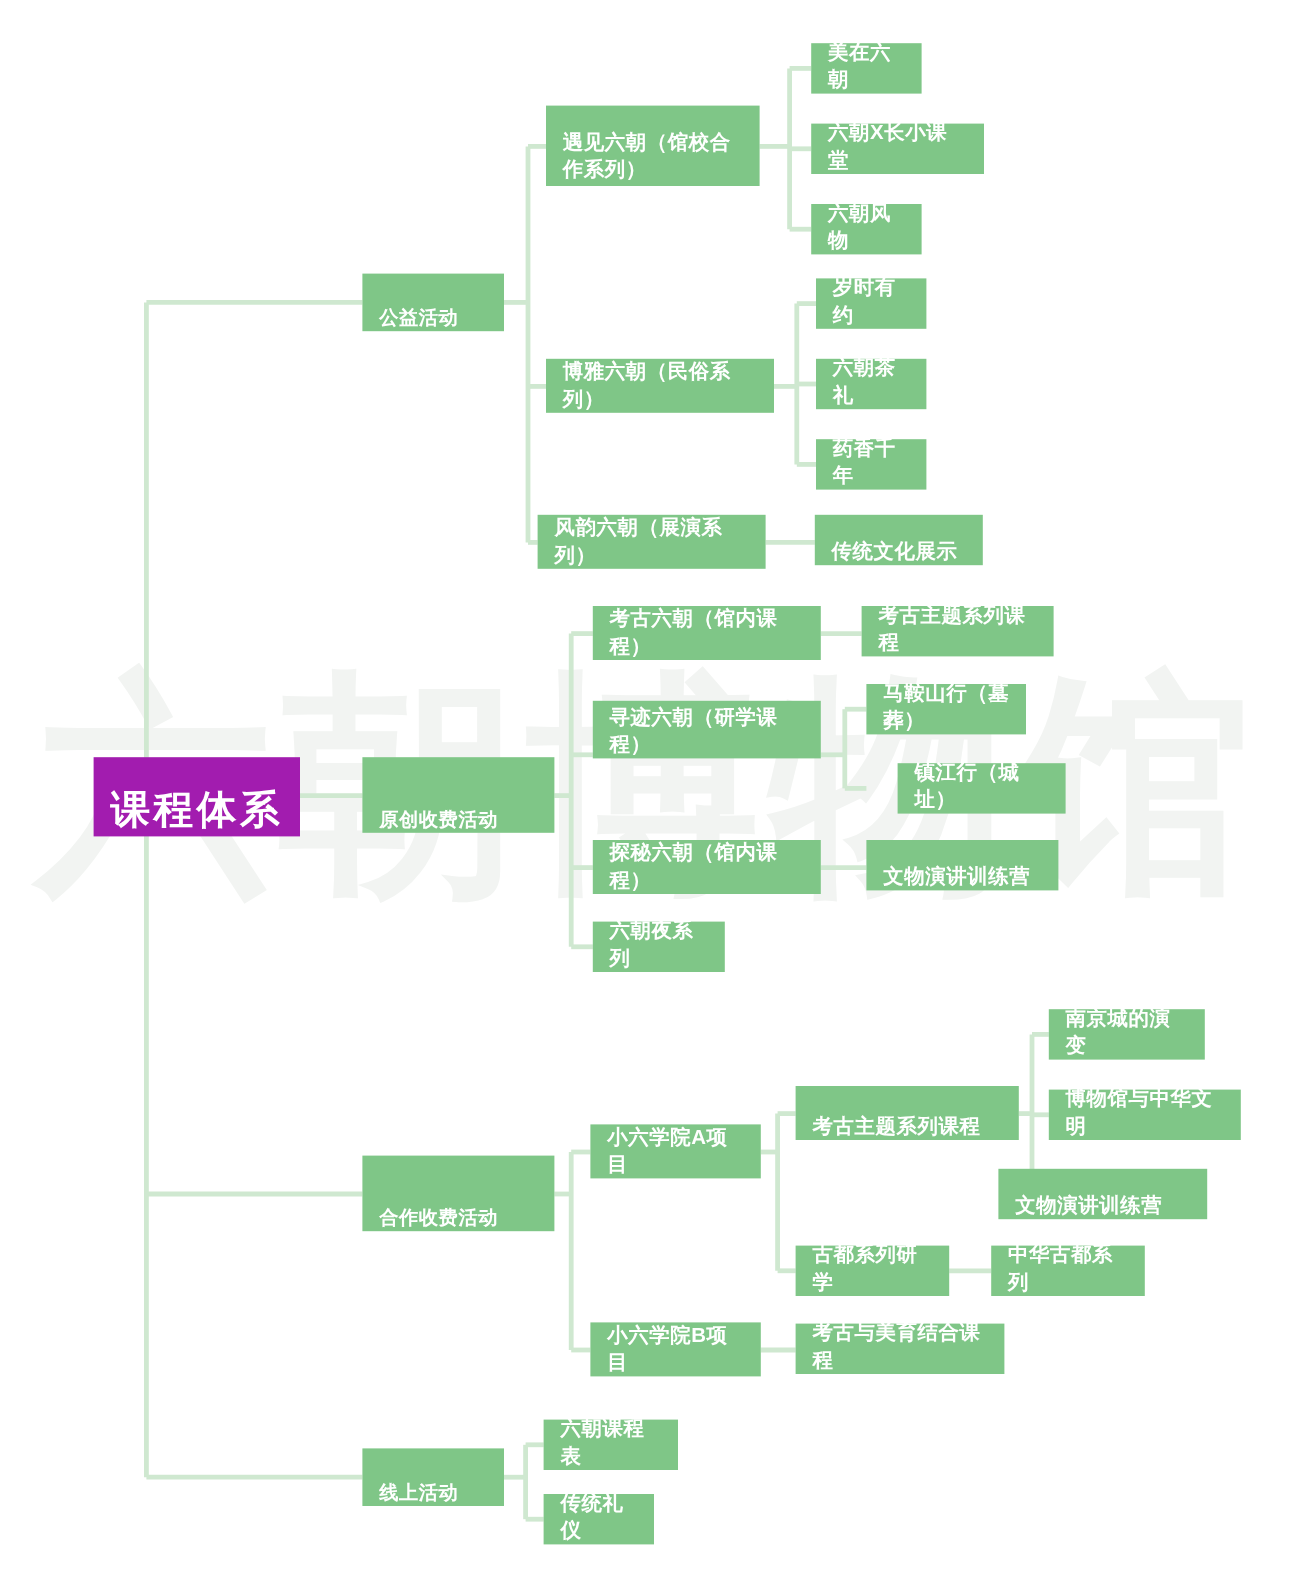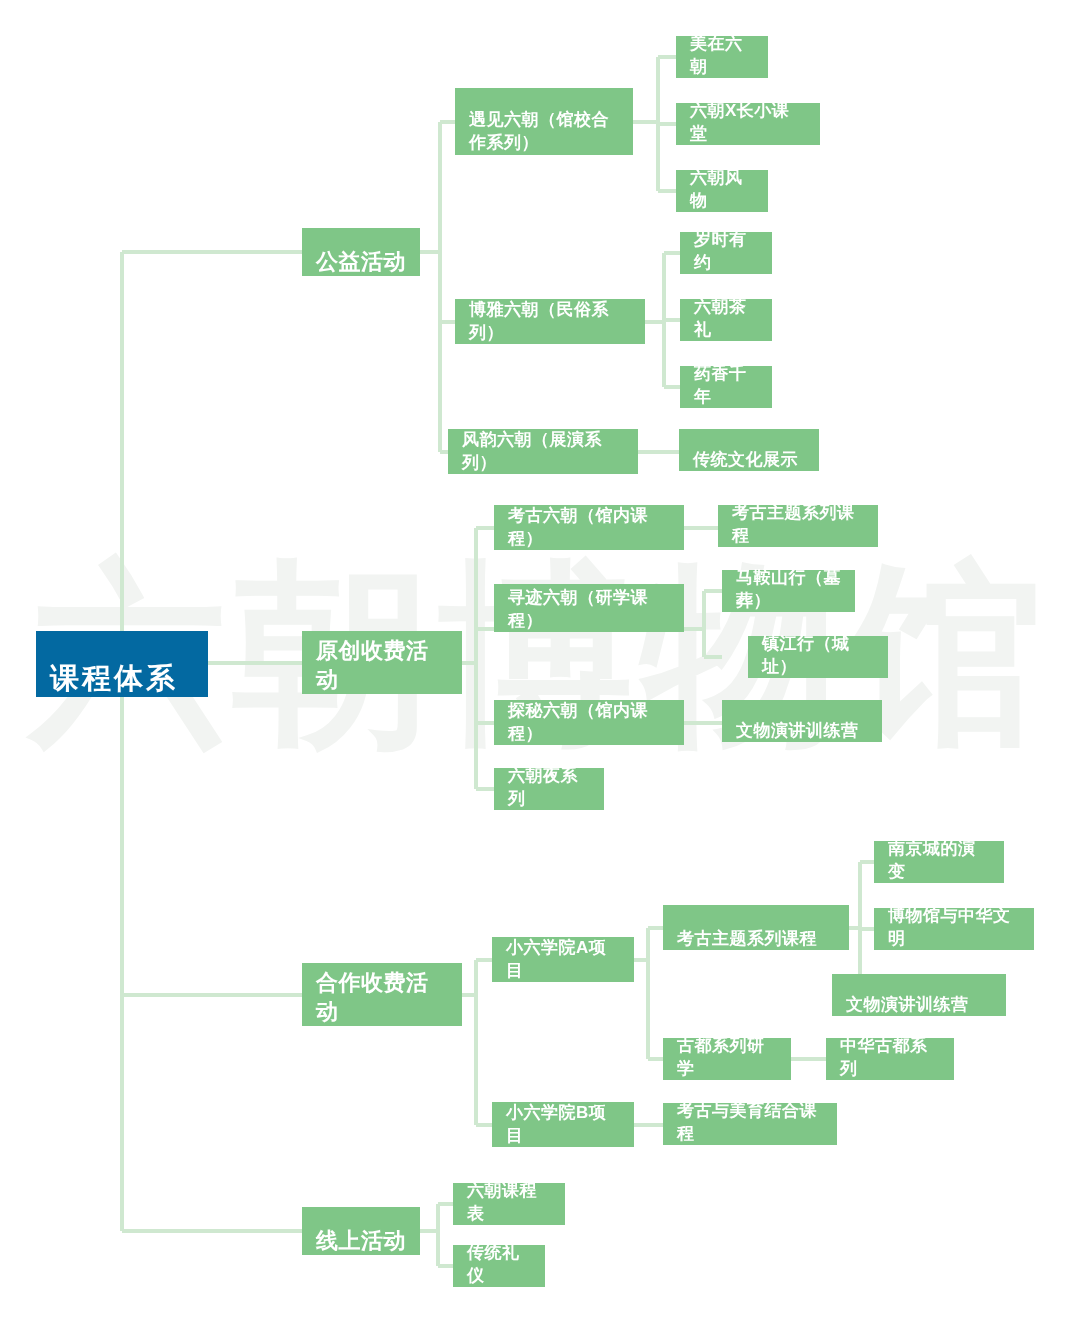--- a/index.html
+++ b/index.html
@@ -54,26 +54,27 @@
     display: flex;
     align-items: flex-end;
     background: #7fc687;
     color: #ffffff;
     font-weight: 700;
     padding: 0 14px;
     line-height: 1.32;
     letter-spacing: 0.5px;
   }
   .node.root {
-    background: #0369a1;
-    font-size: 29px;
+    background: #a21caf;
+    font-size: 33px;
     letter-spacing: 3px;
     justify-content: center;
-  }
-  .node.lvl2 { font-size: 22px; }
+    margin-left: 42px;
+  }
+  .node.lvl2 { font-size: 16px; }
   .node.lvl3 { font-size: 17px; }
   .node.lvl4 { font-size: 17px; }
   .node.lvl5 { font-size: 17px; }
   .node .label { display: block; width: 100%; }
 </style>
 </head>
 <body>
 
 <div id="canvas">
 

